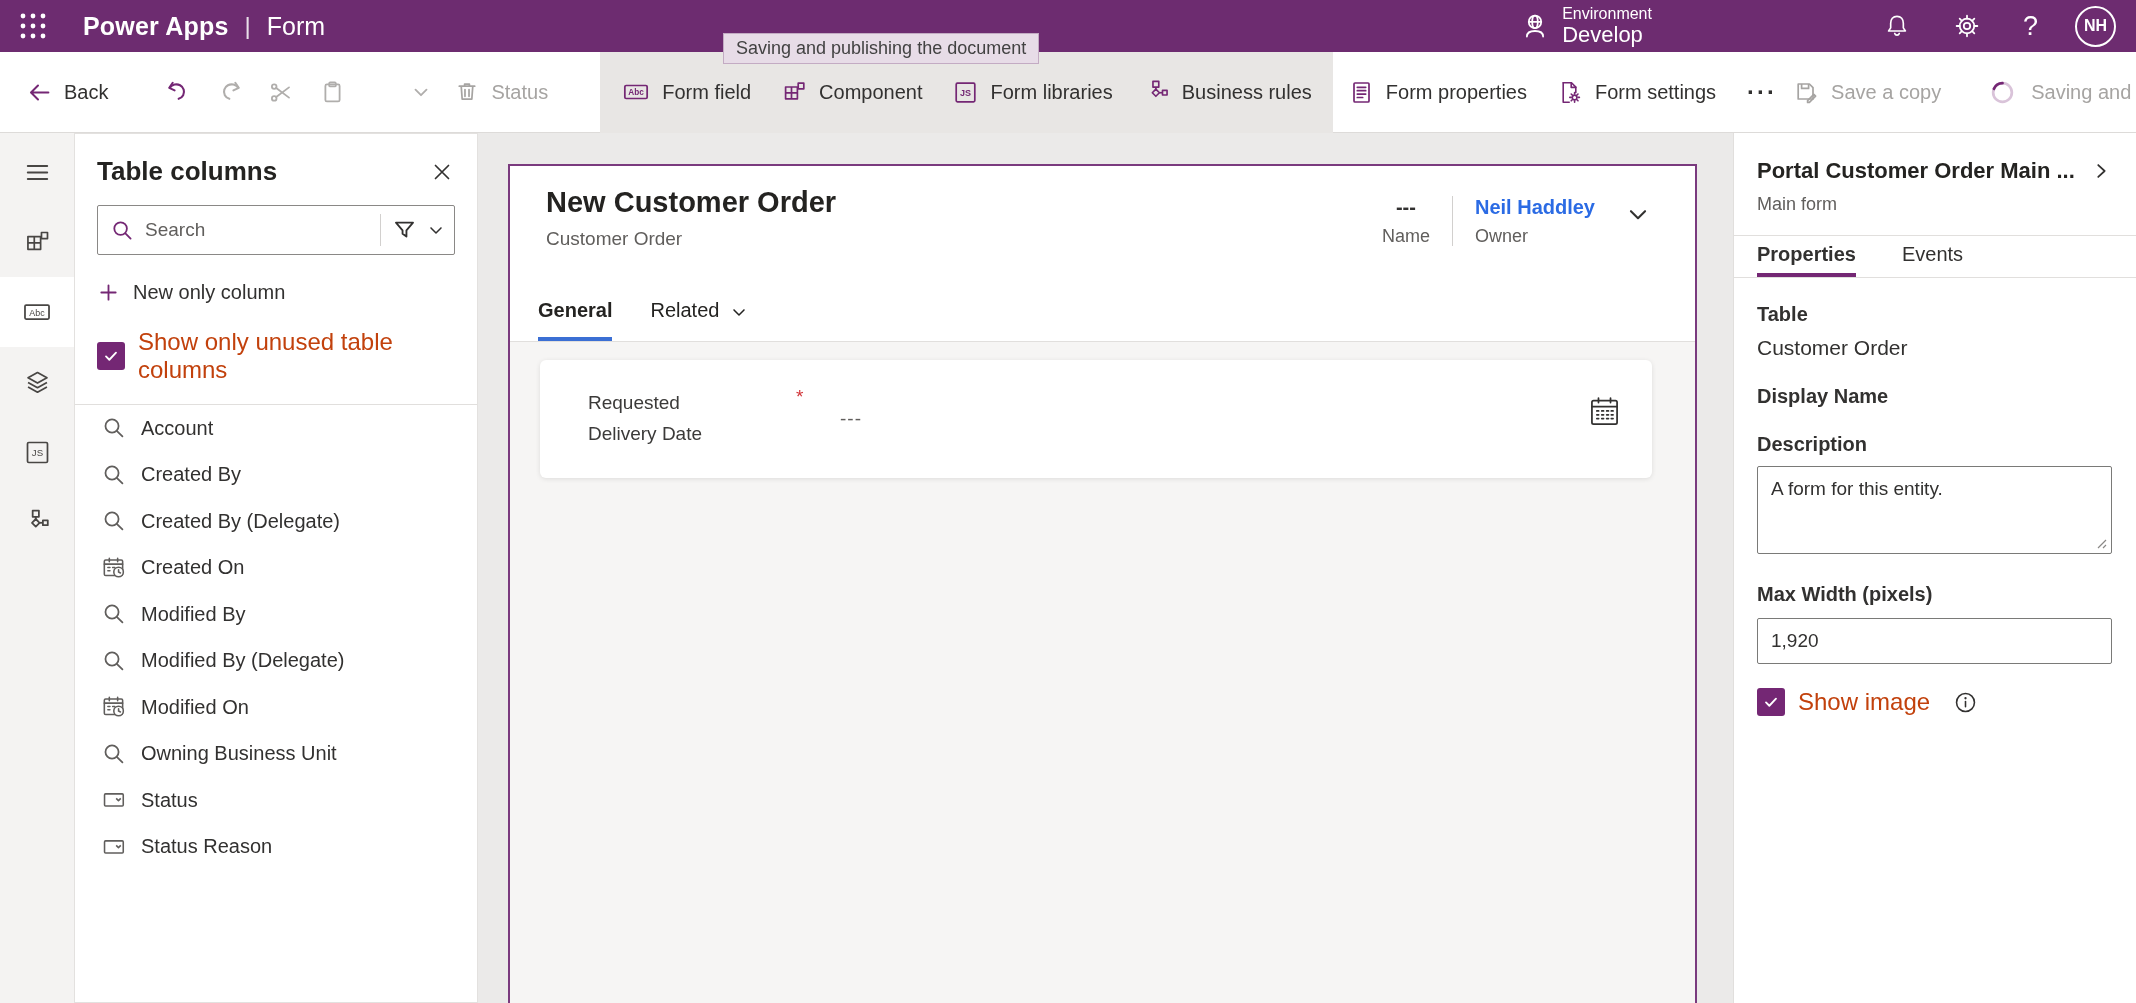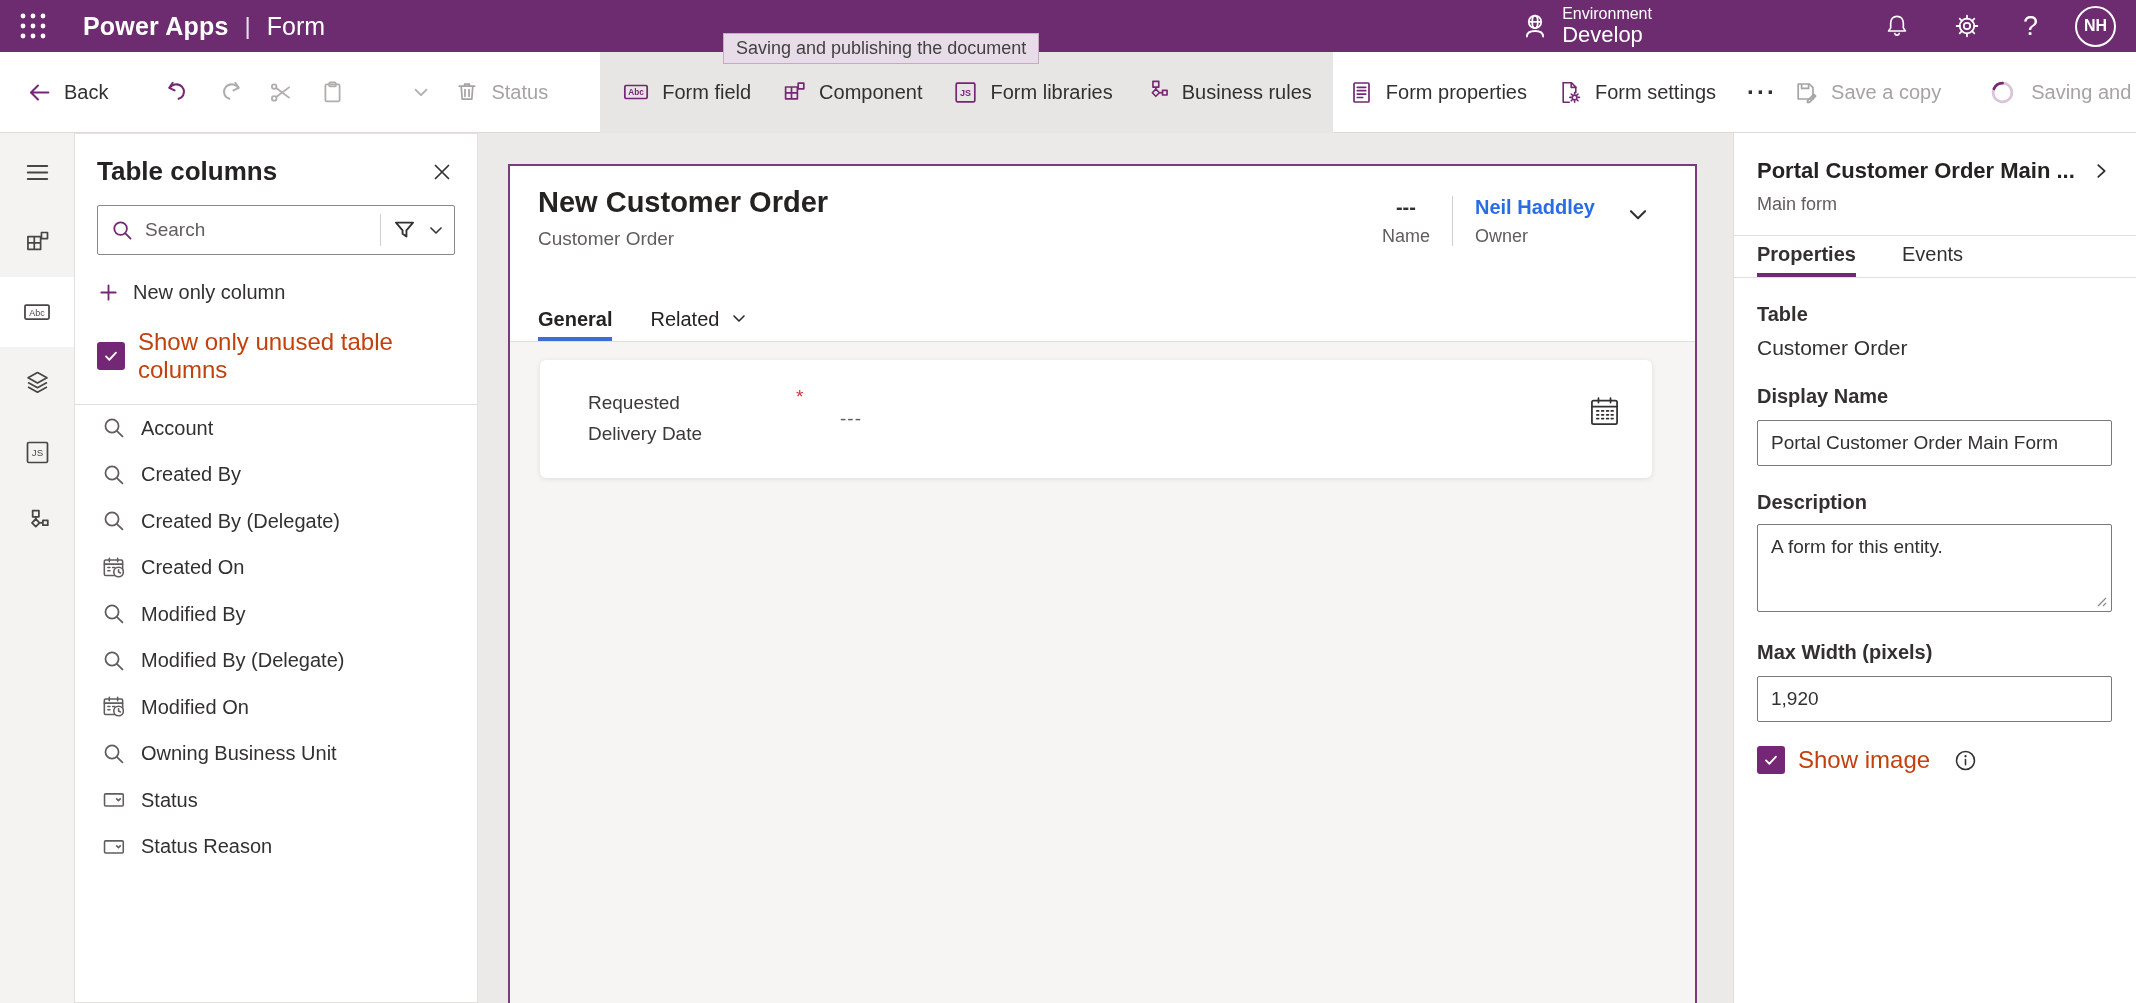--- a/index.html
+++ b/index.html
@@ -88,34 +88,34 @@
   .lp-div { margin:20px -22px 0; height:1px; background:#e1dfdd; }
   .col-row { height:46.5px; display:flex; align-items:center; gap:14px; padding-left:4px; cursor:pointer; }
   .col-ic { display:flex; color:#605e5c; flex:none; }
   .col-lbl { font-size:20px; color:#323130; }
 
   
   .canvas-area { position:absolute; left:478px; top:0; width:1255px; height:100%; background:#ebeae9; }
   .form-canvas { position:absolute; left:30px; top:31px; width:1189px; height:860px;
                  border:2px solid #7a3a7e; background:#f6f5f4; }
   .fc-header { position:relative; height:176px; background:#fff; border-bottom:1px solid #e1dfdd; }
-  .fc-titleblock { position:absolute; left:28px; top:20px; }
+  .fc-titleblock { position:absolute; left:36px; top:20px; }
   .fc-title { font-size:29px; font-weight:700; color:#242321; }
   .fc-subtitle { margin-top:9px; font-size:19px; color:#605e5c; }
   .fc-right { position:absolute; right:44px; top:30px; display:flex; align-items:flex-start; }
   .kv { display:flex; flex-direction:column; align-items:center; }
   .kv .v { font-size:20px; font-weight:600; color:#323130; }
   .kv .v.link { color:#2b6be4; cursor:pointer; }
   .kv .k { margin-top:7px; font-size:18px; color:#605e5c; }
   .kv.owner { align-items:flex-start; }
   .fc-vsep { width:1px; height:50px; background:#d2d0ce; margin:0 22px; }
   .fc-chev { margin:6px 0 0 30px; display:flex; color:#323130; cursor:pointer; }
   .fc-tabs { position:absolute; left:28px; bottom:0; display:flex; align-items:flex-end; gap:38px; }
-  .fc-tab { font-size:20px; color:#242321; padding-bottom:6px; border-bottom:4px solid transparent;
-            display:flex; align-items:flex-start; gap:10px; cursor:pointer; }
+  .fc-tab { font-size:20px; color:#242321; padding-bottom:15px; border-bottom:4px solid transparent;
+            display:flex; align-items:flex-end; gap:10px; cursor:pointer; }
   .fc-tab.active { font-weight:700; border-bottom-color:#3b6fd4; }
   .fc-body { padding:18px 0 0 30px; }
   .field-card { position:relative; width:1112px; height:118px; background:#fff; border-radius:6px;
                 box-shadow:0 1px 5px rgba(0,0,0,.10); }
   .f-label { position:absolute; left:48px; top:27px; width:160px; font-size:19px; line-height:31px; color:#3b3a39; }
   .f-req { position:absolute; left:256px; top:26px; font-size:19px; color:#d13438; }
   .f-value { position:absolute; left:300px; top:48px; font-size:19px; color:#605e5c; letter-spacing:1px; }
   .f-cal { position:absolute; right:30px; top:34px; display:flex; color:#323130; cursor:pointer; }
 
   
@@ -599,21 +599,20 @@
       <div class="rp-tabs">
         <span class="rp-tab active">Properties</span>
         <span class="rp-tab">Events</span>
       </div>
       <div class="rp-div2"></div>
 
       <div class="rp-label">Table</div>
       <div class="rp-value">Customer Order</div>
 
       <div class="rp-label">Display Name</div>
-      <input class="rp-input" type="text" value="Portal Customer Order Main Form" style="">
 
       <div class="rp-label">Description</div>
       <div class="ta-wrap">
         <textarea class="rp-textarea" style="">A form for this entity.</textarea>
         <span class="ta-grip">
           <svg width="14" height="14" viewBox="0 0 14 14" fill="none" stroke="currentColor" stroke-width="1.2">
             <path d="M12 4 4 12M12 9l-3 3"></path>
           </svg>
         </span>
       </div>

